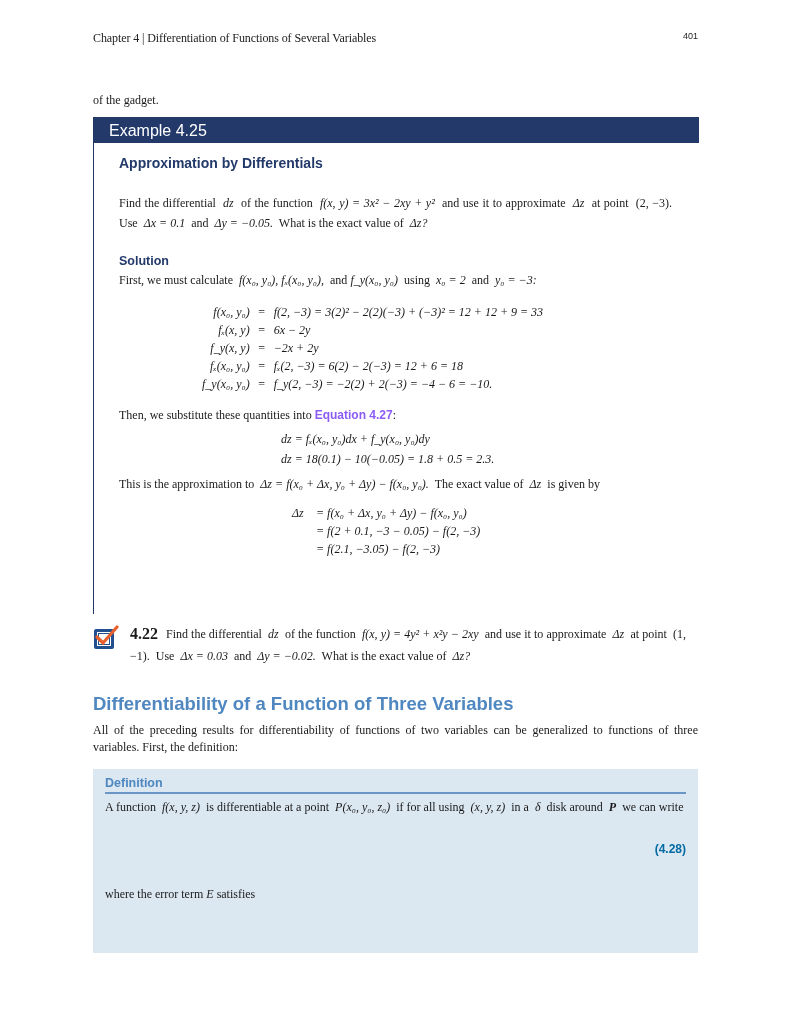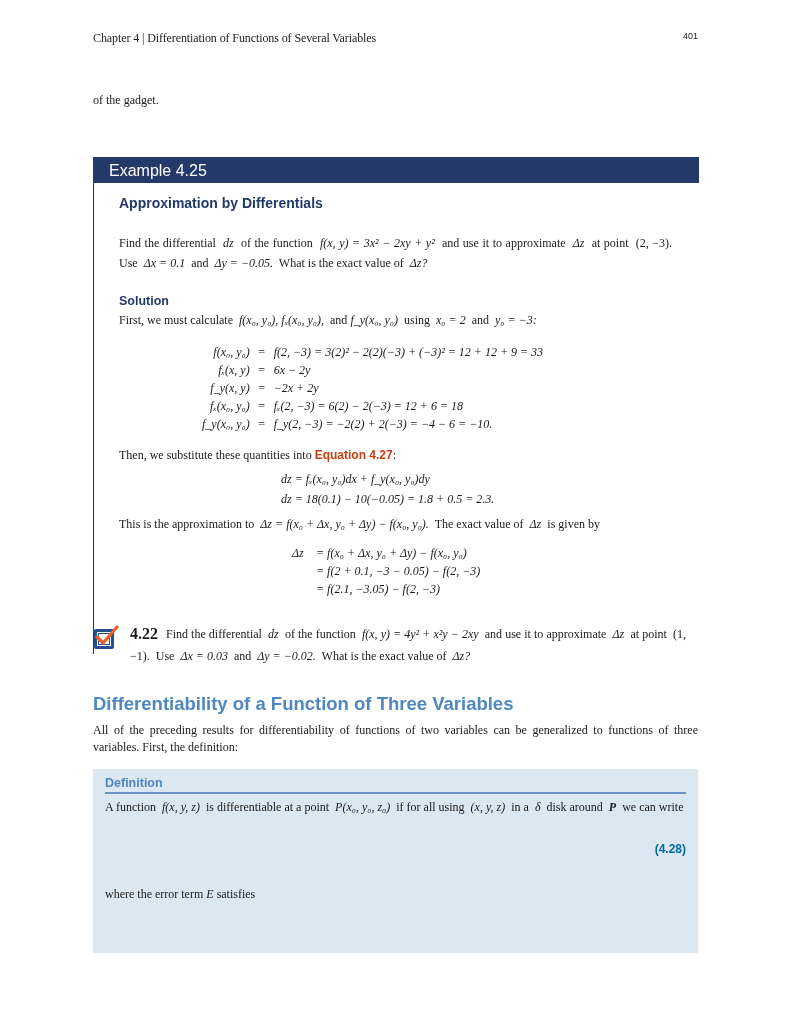--- a/index.html
+++ b/index.html
@@ -5,33 +5,33 @@
     html, body { margin: 0; padding: 0; background: #ffffff; }
     body { width: 791px; height: 1024px; position: relative; overflow: hidden; font-family: "Liberation Serif", serif; color: #1a1a1a; }
     .m { font-family: "Liberation Serif", serif; font-style: italic; }
     .up { font-style: normal; }
 
     .running-head { position: absolute; top: 31px; left: 93px; font-size: 12px; font-family: Liberation Serif, serif; color: #222; letter-spacing: -0.1px; }
     .page-num { position: absolute; top: 31px; right: 93px; font-size: 9px; font-family: "Liberation Sans", sans-serif; color: #222; }
 
     .lead-text { position: absolute; top: 93px; left: 93px; font-size: 12px; }
 
-    .example-box { position: absolute; top: 117px; left: 93px; width: 605px; height: 497px; border-left: 1px solid #1e3765; margin-top: 40px; }
+    .example-box { position: absolute; top: 117px; left: 93px; width: 605px; height: 497px; border-left: 1px solid #1e3765; }
     .example-header { position: absolute; top: 0; left: 0; width: 605px; height: 26px; background: #22396a; color: #fff; font-family: "Liberation Sans", sans-serif; font-size: 16px; line-height: 27px; padding-left: 15px; box-sizing: border-box; }
     .example-title { position: absolute; top: 38px; left: 25px; font-family: "Liberation Sans", sans-serif; font-weight: bold; font-size: 14px; color: #22396a; }
     .para { position: absolute; left: 25px; width: 556px; font-size: 12px; line-height: 20px; text-align: justify; }
     .solution-label { position: absolute; top: 137px; left: 25px; font-family: "Liberation Sans", sans-serif; font-weight: bold; font-size: 12.5px; color: #22396a; }
 
     .eq-table { position: absolute; border-collapse: collapse; font-size: 12px; }
     .eq-table td { padding: 0; line-height: 18px; white-space: nowrap; }
     .eq-table td.lhs { text-align: right; }
     .eq-table td.eqs { text-align: center; width: 24px; }
     .eq-table td.rhs { text-align: left; }
 
-    .orange-link { color: #c2410c; font-family: "Liberation Sans", sans-serif; font-weight: bold; }
+    .orange-link { color: #8b5cf6; font-family: "Liberation Sans", sans-serif; font-weight: bold; }
 
     .try-icon { position: absolute; top: 625px; left: 93px; width: 26px; height: 26px; }
     .try-num { position: absolute; top: 625px; left: 130px; font-size: 16px; font-weight: bold; }
     .try-text { position: absolute; top: 623px; left: 130px; width: 556px; font-size: 12px; line-height: 22px; text-indent: 36px; text-align: justify; }
 
     .section-heading { position: absolute; top: 693px; left: 93px; font-family: "Liberation Sans", sans-serif; font-weight: bold; font-size: 18.5px; color: #4f87c0; }
     .section-para { position: absolute; top: 722px; left: 93px; width: 605px; font-size: 12px; line-height: 17px; text-align: justify; }
 
     .def-box { position: absolute; top: 769px; left: 93px; width: 605px; height: 184px; background: #dbe7f1; }
     .def-title { position: absolute; top: 7px; left: 12px; font-family: "Liberation Sans", sans-serif; font-weight: bold; font-size: 12.5px; color: #4f87c0; }

